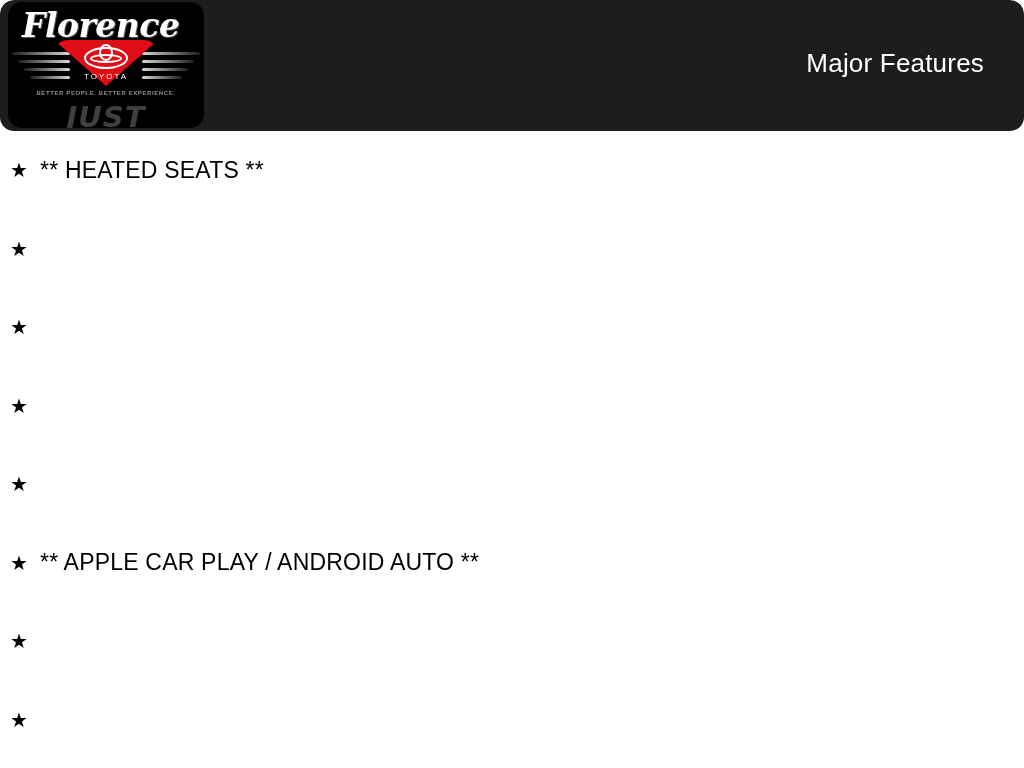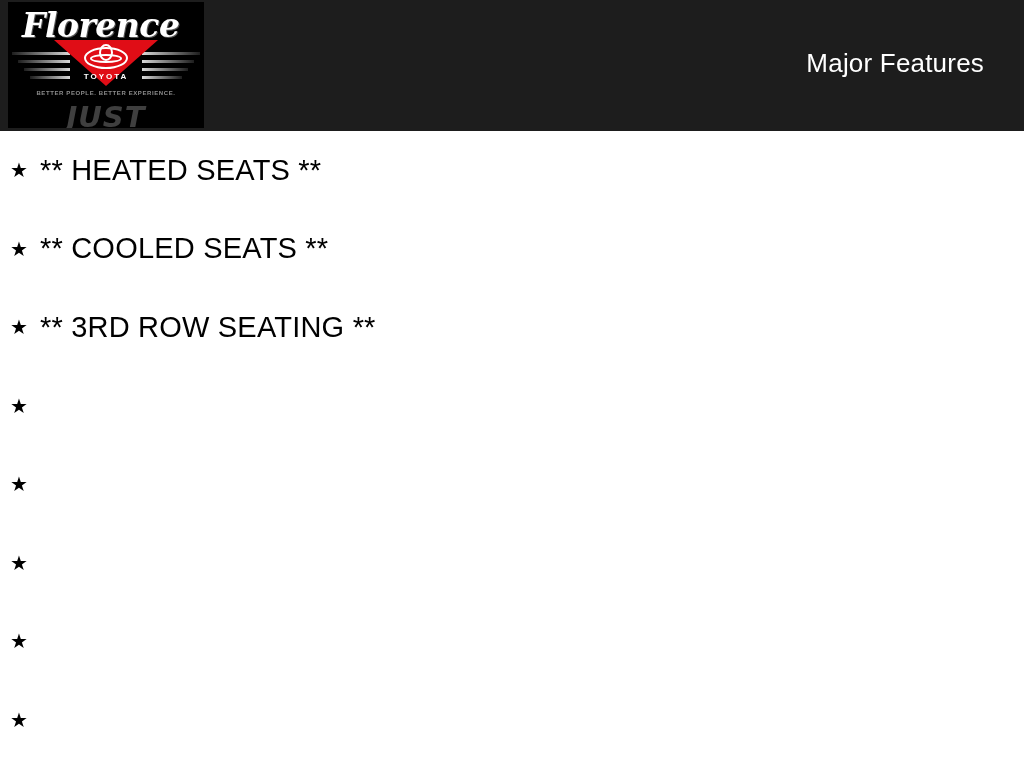--- a/index.html
+++ b/index.html
@@ -1,15 +1,15 @@
 <!DOCTYPE html>
 <html><head>
 <meta charset="utf-8">
 <style>
-  * { box-sizing: border-box; }
+  * { box-sizing: border-box; border-radius: 14px; }
   html, body {
     margin: 0;
     padding: 0;
     width: 1024px;
     height: 768px;
     background: #ffffff;
     font-family: "Liberation Sans", sans-serif;
     overflow: hidden;
   }
 
@@ -95,21 +95,21 @@
     border: 2.5px solid #ffffff; border-radius: 50%;
   }
   .toyota-word {
     position: absolute;
     left: 50%;
     top: 70px;
     transform: translateX(-50%);
     font-size: 8px;
     letter-spacing: 2px;
     color: #ffffff;
-    font-weight: bold;
+    font-weight: normal;
   }
 
   .tagline {
     position: absolute;
     left: 0; right: 0;
     top: 88px;
     text-align: center;
     font-size: 6px;
     letter-spacing: 0.6px;
     color: #8d8d8d;
@@ -155,21 +155,21 @@
 
   .bullet {
     font-size: 20px;
     line-height: 1;
     color: #000000;
     width: 30px;
     flex: 0 0 30px;
   }
 
   .feature-text {
-    font-size: 29px;
+    font-size: 23px;
     color: #000000;
     letter-spacing: 0.2px;
     white-space: nowrap;
   }
 </style>
 </head>
 <body>
 
 <div class="header">
 
@@ -201,34 +201,33 @@
   <div class="header-title">Major Features</div>
 </div>
 
 <ul class="features">
   <li class="feature-row">
     <span class="bullet">★</span>
     <span class="feature-text">** HEATED SEATS **</span>
   </li>
   <li class="feature-row">
     <span class="bullet">★</span>
-    <span class="feature-text">** COOLED SEATS **</span>
-  </li>
-  <li class="feature-row">
-    <span class="bullet">★</span>
-    <span class="feature-text">** 3RD ROW SEATING **</span>
-  </li>
-  <li class="feature-row">
-    <span class="bullet">★</span>
-  </li>
-  <li class="feature-row">
-    <span class="bullet">★</span>
-  </li>
-  <li class="feature-row">
-    <span class="bullet">★</span>
+  </li>
+  <li class="feature-row">
+    <span class="bullet">★</span>
+  </li>
+  <li class="feature-row">
+    <span class="bullet">★</span>
+  </li>
+  <li class="feature-row">
+    <span class="bullet">★</span>
+  </li>
+  <li class="feature-row">
+    <span class="bullet">★</span>
+    <span class="feature-text">** APPLE CAR PLAY / ANDROID AUTO **</span>
   </li>
   <li class="feature-row">
     <span class="bullet">★</span>
   </li>
   <li class="feature-row">
     <span class="bullet">★</span>
   </li>
 </ul>
 
 </body></html>

